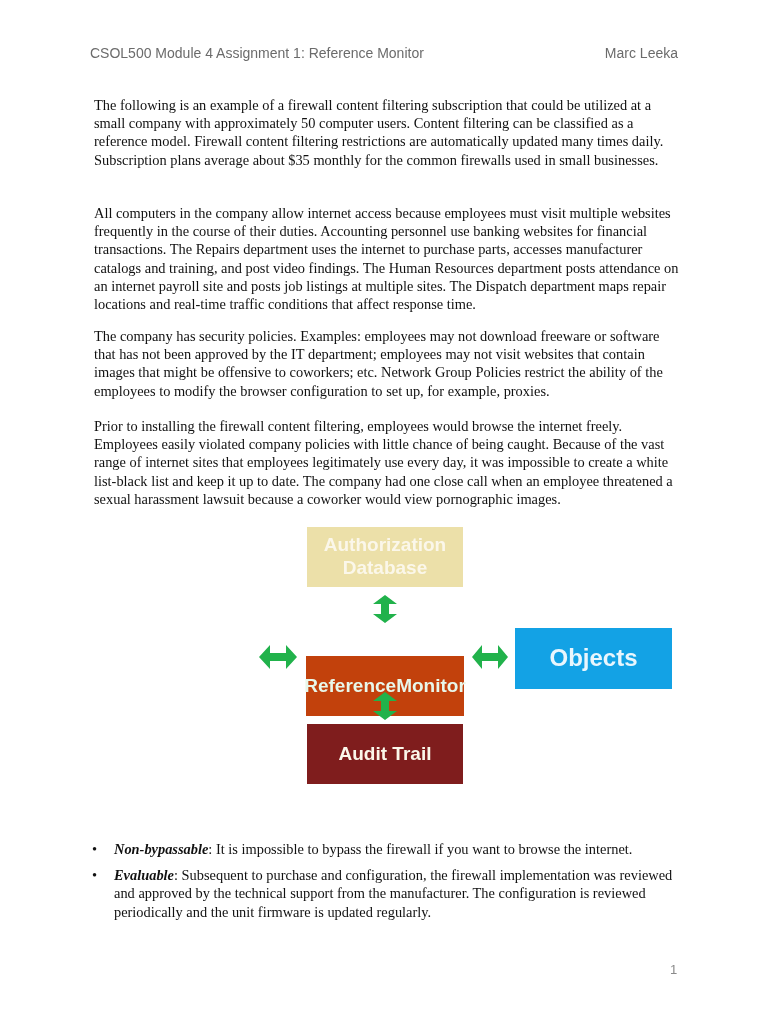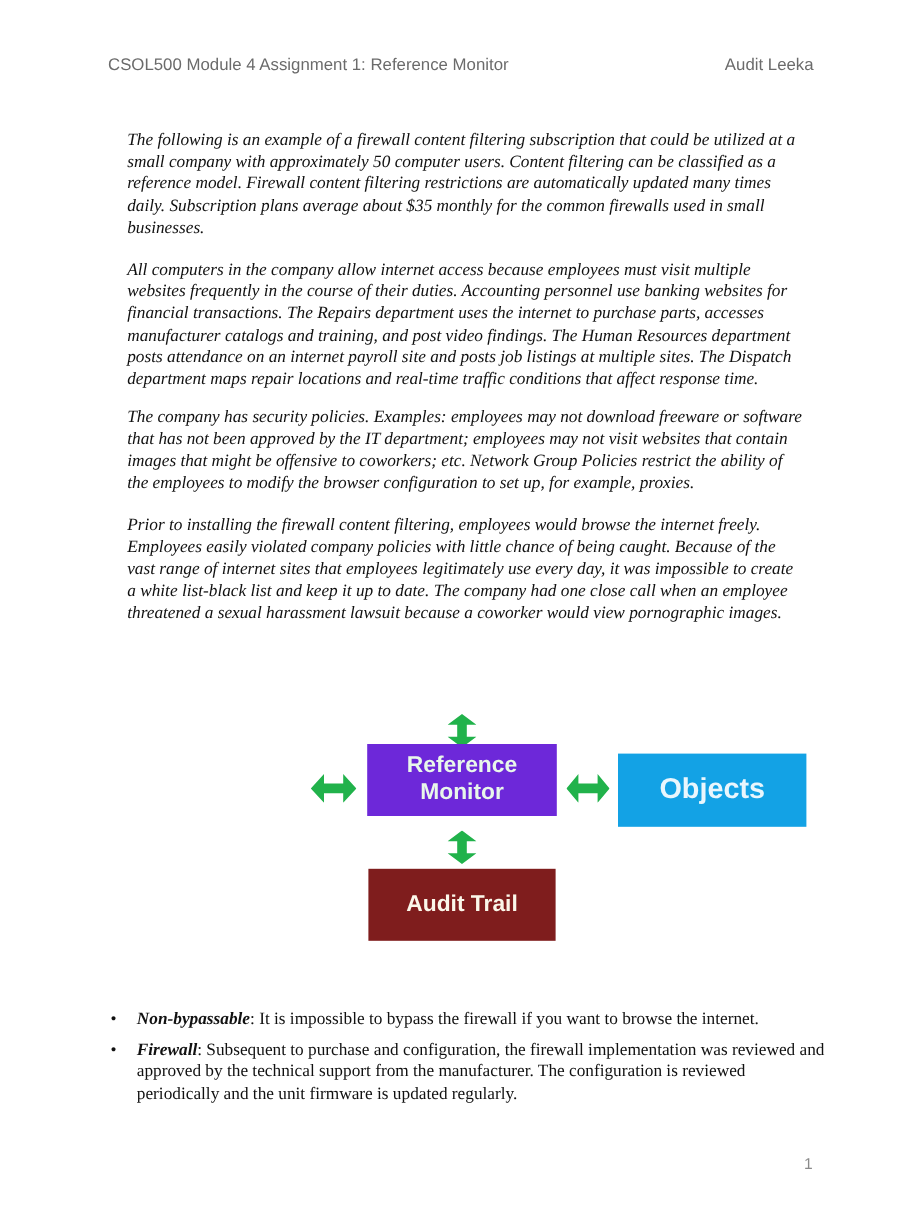--- a/index.html
+++ b/index.html
@@ -10,30 +10,30 @@
       font-family: "Liberation Sans", sans-serif; font-size: 14px; color: #6b6b6b; }
     .header .title { position: absolute; left: 0; top: 0; white-space: nowrap; }
     .header .author { position: absolute; right: 0; top: 0; white-space: nowrap; }
 
     .body-text { position: absolute; left: 90px; width: 596px;
       font-family: "Liberation Serif", serif; font-size: 14.4px; line-height: 18.2px; color: #111; }
     .p1 { top: 92px; }
     .p2 { top: 200px; }
     .p3 { top: 323px; }
     .p4 { top: 413px; }
-    .body-text p { margin: 16px; font-style: italic; }
+    .body-text p { margin: 4px; }
 
     
     .diagram { position: absolute; left: 0; top: 0; width: 768px; height: 1024px; pointer-events: none; }
     .box { position: absolute; display: flex; align-items: center; justify-content: center;
       text-align: center; font-family: "Liberation Sans", sans-serif; font-weight: bold; pointer-events: auto; }
     .box span { display: block; line-height: 1.2; }
     .box-auth { left: 307px; top: 527px; width: 156px; height: 60px; background: #ece0a9; color: #fbf7ea; font-size: 19px; flex-direction: column; }
     .box-audit { left: 307px; top: 724px; width: 156px; height: 60px; background: #7f1d1d; color: #fbf7ea; font-size: 19px; }
-    .box-rm { left: 306px; top: 620px; width: 158px; height: 60px; background: #6d28d9; color: #e8f7ea; font-size: 19px; flex-direction: column; }
+    .box-rm { left: 306px; top: 656px; width: 158px; height: 60px; background: #c2410c; color: #e8f7ea; font-size: 19px; }
     .box-subj { left: 94px; top: 628px; width: 157px; height: 60px; background: #13a2e5; color: #e9f6fd; font-size: 20px; }
     .box-obj { left: 515px; top: 628px; width: 157px; height: 61px; background: #13a2e5; color: #e9f6fd; font-size: 24px; }
 
     .arrow { position: absolute; }
     .arrow svg { display: block; }
     .arrow-v1 { left: 373px; top: 595px; }
     .arrow-v2 { left: 373px; top: 692px; }
     .arrow-h1 { left: 259px; top: 645px; }
     .arrow-h2 { left: 472px; top: 645px; }
 
@@ -47,37 +47,41 @@
 
     .page-number { position: absolute; left: 670px; top: 962px; font-family: "Liberation Sans", sans-serif; font-size: 13px; color: #8a8a8a; }
   </style>
 </head>
 <body>
 
 <div class="page">
 
   <div class="header">
     <span class="title">CSOL500 Module 4 Assignment 1: Reference Monitor</span>
-    <span class="author">Audit Leeka</span>
+    <span class="author">Marc Leeka</span>
   </div>
 
   <div class="body-text p1">
     <p>The following is an example of a firewall content filtering subscription that could be utilized at a small company with approximately 50 computer users. Content filtering can be classified as a reference model. Firewall content filtering restrictions are automatically updated many times daily. Subscription plans average about $35 monthly for the common firewalls used in small businesses.</p>
   </div>
   <div class="body-text p2">
     <p>All computers in the company allow internet access because employees must visit multiple websites frequently in the course of their duties. Accounting personnel use banking websites for financial transactions. The Repairs department uses the internet to purchase parts, accesses manufacturer catalogs and training, and post video findings. The Human Resources department posts attendance on an internet payroll site and posts job listings at multiple sites. The Dispatch department maps repair locations and real-time traffic conditions that affect response time.</p>
   </div>
   <div class="body-text p3">
     <p>The company has security policies. Examples: employees may not download freeware or software that has not been approved by the IT department; employees may not visit websites that contain images that might be offensive to coworkers; etc. Network Group Policies restrict the ability of the employees to modify the browser configuration to set up, for example, proxies.</p>
   </div>
   <div class="body-text p4">
     <p>Prior to installing the firewall content filtering, employees would browse the internet freely. Employees easily violated company policies with little chance of being caught. Because of the vast range of internet sites that employees legitimately use every day, it was impossible to create a white list-black list and keep it up to date. The company had one close call when an employee threatened a sexual harassment lawsuit because a coworker would view pornographic images.</p>
   </div>
 
   <div class="diagram">
+    <div class="box box-auth">
+      <span>Authorization</span>
+      <span>Database</span>
+    </div>
 
     <div class="arrow arrow-v1">
       <svg width="24" height="28" viewBox="0 0 24 28">
         <polygon points="12,0 24,9 16,9 16,19 24,19 12,28 0,19 8,19 8,9 0,9" fill="#21b24b"></polygon>
       </svg>
     </div>
 
 
     <div class="arrow arrow-h1">
       <svg width="38" height="24" viewBox="0 0 38 24">
@@ -113,19 +117,19 @@
 
 
   <div class="section bullets">
     <ul>
       <li>
         <span class="dot">•</span>
         <span class="term">Non-bypassable</span><span>: It is impossible to bypass the firewall if you want to browse the internet.</span>
       </li>
       <li>
         <span class="dot">•</span>
-        <span class="term">Firewall</span><span>: Subsequent to purchase and configuration, the firewall implementation was reviewed and approved by the technical support from the manufacturer. The configuration is reviewed periodically and the unit firmware is updated regularly.</span>
+        <span class="term">Evaluable</span><span>: Subsequent to purchase and configuration, the firewall implementation was reviewed and approved by the technical support from the manufacturer. The configuration is reviewed periodically and the unit firmware is updated regularly.</span>
       </li>
     </ul>
   </div>
 
   <div class="page-number">1</div>
 </div>
 
 </body></html>

